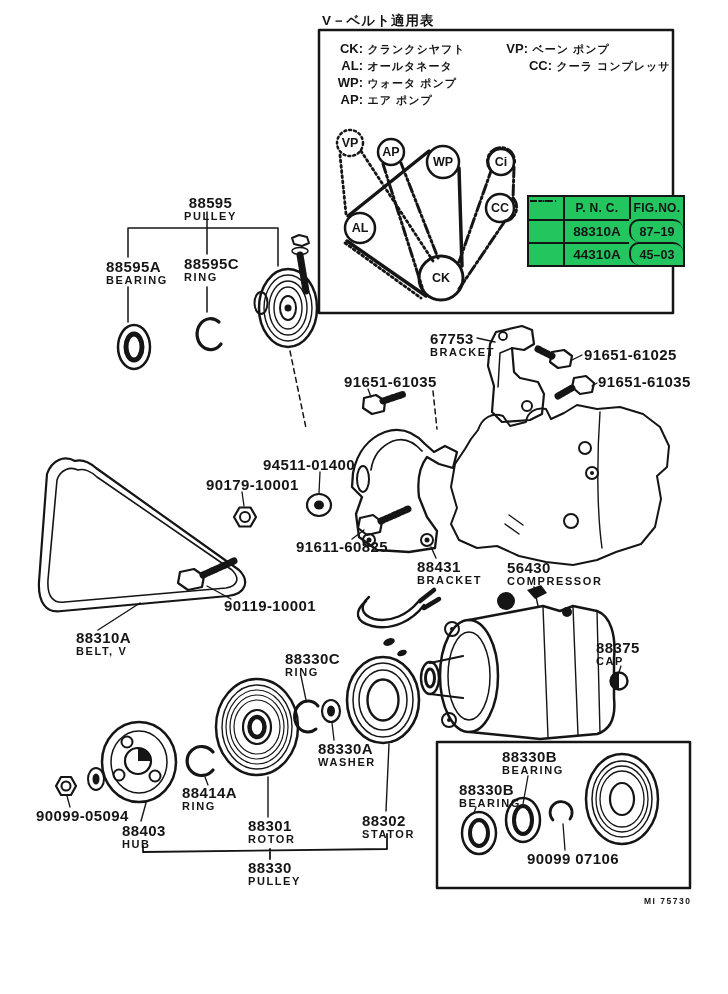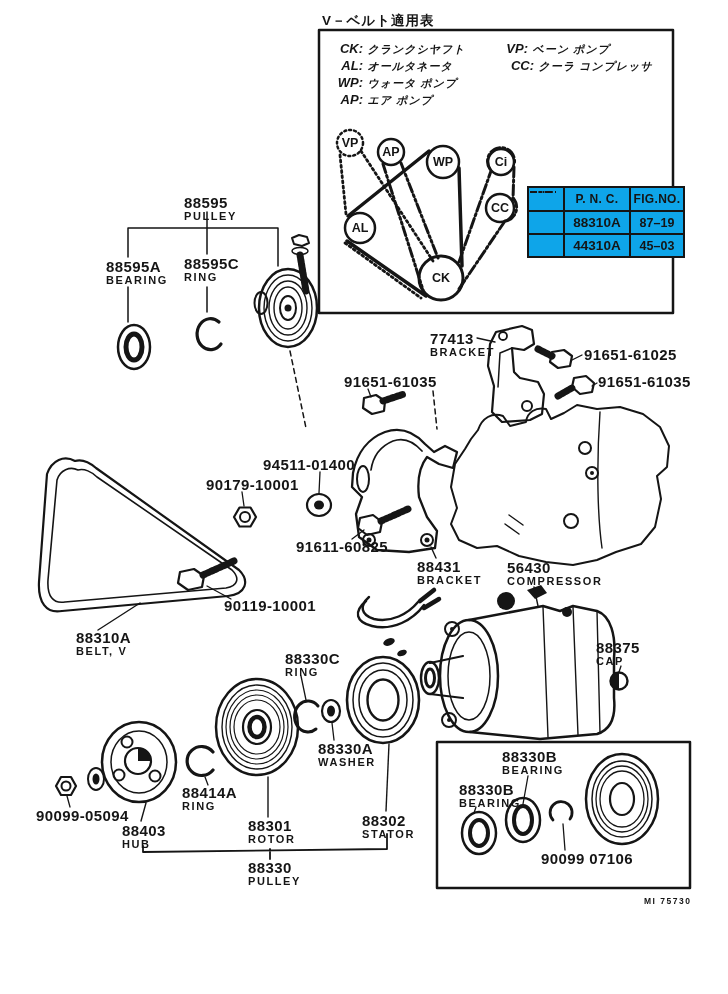--- a/index.html
+++ b/index.html
@@ -5,39 +5,39 @@
   html,body{margin:0;padding:0;background:#e8e8e8;}
   #page{position:relative;width:728px;height:994px;background:#ffffff;overflow:hidden;
         font-family:"Liberation Sans",sans-serif;color:#151515;}
   svg{position:absolute;left:0;top:0;}
   .stroke{stroke:#151515;fill:none;stroke-linecap:round;stroke-linejoin:round;}
   .fill{fill:#151515;stroke:none;}
   
   .plabel{position:absolute;font-weight:bold;line-height:1;white-space:nowrap;}
   .pnum{font-size:15px;letter-spacing:.4px;}
   .pname{font-size:11px;letter-spacing:1.6px;margin-top:1px;}
-  .ctr{text-align:left;}
+  .ctr{text-align:center;}
   
   .title{position:absolute;left:322px;top:12px;font-size:13.5px;font-weight:bold;letter-spacing:1px;}
-  .leg{position:absolute;font-weight:bold;white-space:nowrap;font-style:italic;}
+  .leg{position:absolute;font-weight:bold;white-space:nowrap;}
   .lcode{font-size:13px;display:inline-block;min-width:30px;text-align:right;}
   .ltext{font-size:11px;letter-spacing:1px;}
   
   .pulleyl{position:absolute;transform:translate(-50%,-50%);font-size:12.5px;font-weight:bold;}
   
-  .pnc-table{position:absolute;left:527px;top:186px;border:2.5px solid #151515;background:#0ea5e9;}
+  .pnc-table{position:absolute;left:527px;top:195px;border:2.5px solid #151515;background:#22c55e;}
   .trow{display:flex;}
   .tcell{border-left:2px solid #151515;border-top:2px solid #151515;display:flex;
          align-items:center;justify-content:center;height:21px;}
   .trow:first-child .tcell{border-top:none;height:22px;}
   .tcell:first-child{border-left:none;}
   .c0{width:34px;}.c1{width:64px;}.c2{width:52px;}
   .th{font-weight:bold;font-size:12px;letter-spacing:.3px;}
   .td{font-weight:bold;font-size:13.5px;}
-  .fig{font-size:12.5px;}
+  .fig{font-size:12.5px;border-radius:10px;}
   .footer{position:absolute;left:644px;top:896px;font-size:8.5px;font-weight:bold;letter-spacing:1.5px;}
 </style>
 </head>
 <body>
 
 <div id="page">
 
   <svg width="728" height="994" viewBox="0 0 728 994">
 
     <g>
@@ -266,21 +266,21 @@
     </g>
   </svg>
 
   <div class="title">V－ベルト適用表</div>
 
   <div class="leg" style="left:333px;top:39px"><span class="lcode">CK:</span> <span class="ltext">クランクシヤフト</span></div>
   <div class="leg" style="left:333px;top:56px"><span class="lcode">AL:</span> <span class="ltext">オールタネータ</span></div>
   <div class="leg" style="left:333px;top:73px"><span class="lcode">WP:</span> <span class="ltext">ウォータ ポンプ</span></div>
   <div class="leg" style="left:333px;top:90px"><span class="lcode">AP:</span> <span class="ltext">エア ポンプ</span></div>
   <div class="leg" style="left:498px;top:39px"><span class="lcode">VP:</span> <span class="ltext">ベーン ポンプ</span></div>
-  <div class="leg" style="left:504px;top:56px"><span class="lcode">CC:</span> <span class="ltext">クーラ コンプレッサ</span></div>
+  <div class="leg" style="left:522px;top:56px"><span class="lcode">CC:</span> <span class="ltext">クーラ コンプレッサ</span></div>
 
   <div class="pulleyl" style="left:350px;top:143px">VP</div>
   <div class="pulleyl" style="left:391px;top:152px">AP</div>
   <div class="pulleyl" style="left:443px;top:162px">WP</div>
   <div class="pulleyl" style="left:501px;top:162px">Ci</div>
   <div class="pulleyl" style="left:500px;top:208px">CC</div>
   <div class="pulleyl" style="left:360px;top:228px">AL</div>
   <div class="pulleyl" style="left:441px;top:278px">CK</div>
 
   <div class="pnc-table">
@@ -315,21 +315,21 @@
     </div>
   <div class="plabel" style="left:106px;top:259px">
       <div class="pnum">88595A</div>
       <div class="pname">BEARING</div>
     </div>
   <div class="plabel" style="left:184px;top:256px">
       <div class="pnum">88595C</div>
       <div class="pname">RING</div>
     </div>
   <div class="plabel" style="left:430px;top:331px">
-      <div class="pnum">77413</div>
+      <div class="pnum">67753</div>
       <div class="pname">BRACKET</div>
     </div>
   <div class="plabel" style="left:584px;top:347px">
       <div class="pnum">91651-61025</div>
     </div>
   <div class="plabel" style="left:598px;top:374px">
       <div class="pnum">91651-61035</div>
     </div>
   <div class="plabel" style="left:344px;top:374px">
       <div class="pnum">91651-61035</div>
@@ -394,18 +394,18 @@
       <div class="pname">PULLEY</div>
     </div>
   <div class="plabel" style="left:502px;top:749px">
       <div class="pnum">88330B</div>
       <div class="pname">BEARING</div>
     </div>
   <div class="plabel" style="left:459px;top:782px">
       <div class="pnum">88330B</div>
       <div class="pname">BEARING</div>
     </div>
-  <div class="plabel" style="left:541px;top:851px">
+  <div class="plabel" style="left:527px;top:851px">
       <div class="pnum">90099 07106</div>
     </div>
 
   <div class="footer">MI 75730</div>
 </div>
 
 </body></html>

